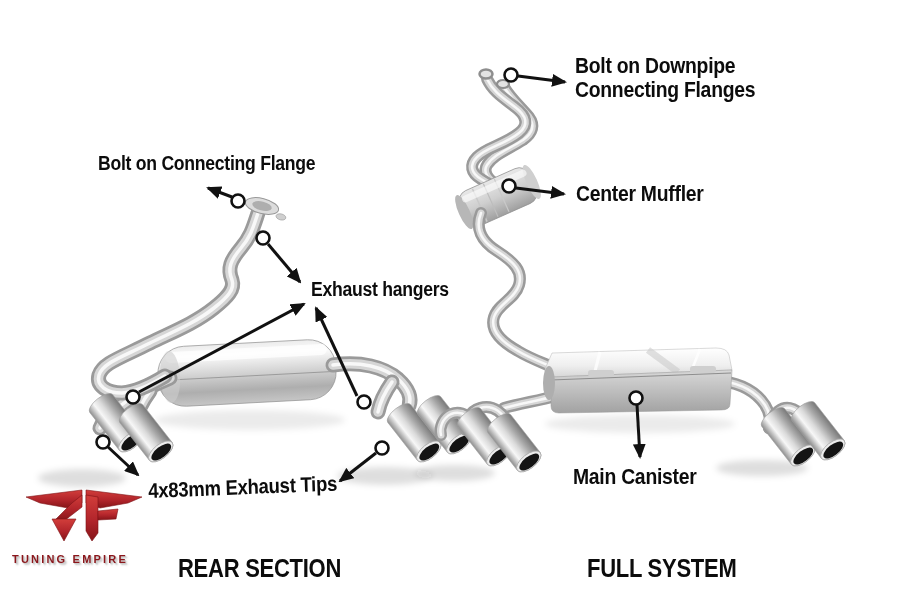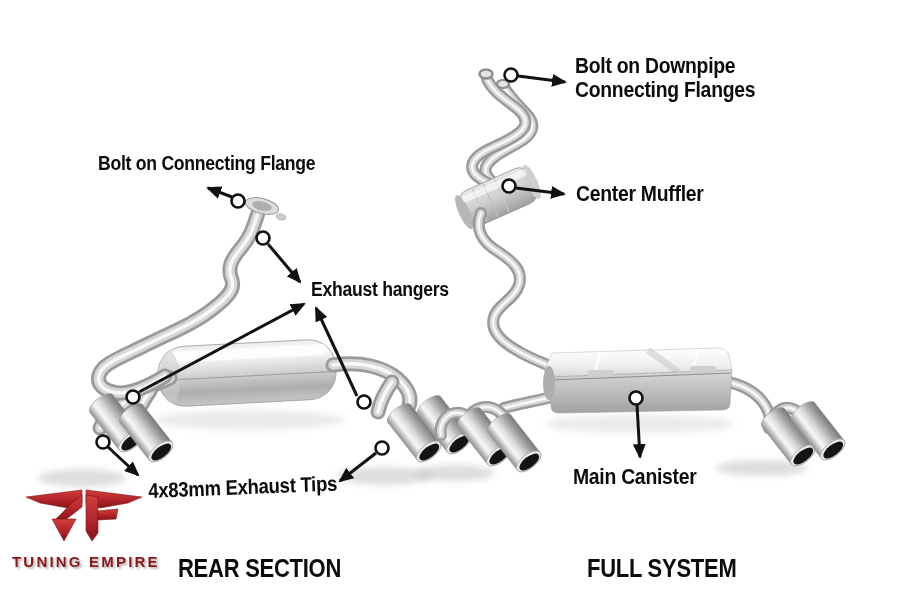--- a/index.html
+++ b/index.html
@@ -11,21 +11,21 @@
   .ann .ln{display:block;}
   #lbl-connecting-flange{left:98px;top:153px;font-size:20px;}
   #lbl-downpipe{left:575px;top:54px;font-size:22px;line-height:24px;}
   #lbl-center-muffler{left:576px;top:182px;font-size:22px;}
   #lbl-hangers{left:311px;top:279px;font-size:20px;}
   #lbl-tips{left:148px;top:480px;font-size:21px;transform:scaleX(0.88) rotate(-2deg);}
   #lbl-canister{left:573px;top:465px;font-size:22px;}
   #cap-rear{left:178px;top:555px;font-size:25px;}
   #cap-full{left:587px;top:555px;font-size:25px;}
   #logo{position:absolute;left:24px;top:487px;width:120px;}
-  #brand{position:absolute;left:12px;top:553px;font-size:15px;font-weight:700;
+  #brand{position:absolute;left:12px;top:553px;font-size:11px;font-weight:700;
          letter-spacing:2.2px;color:#8b161b;white-space:nowrap;
          text-shadow:1px 1px 0 #cdcdcd, 2px 2px 2px rgba(60,60,60,0.35);}
 </style>
 </head>
 <body>
 
 <div class="stage">
 
   <svg width="900" height="600" viewBox="0 0 900 600">
     <defs>

